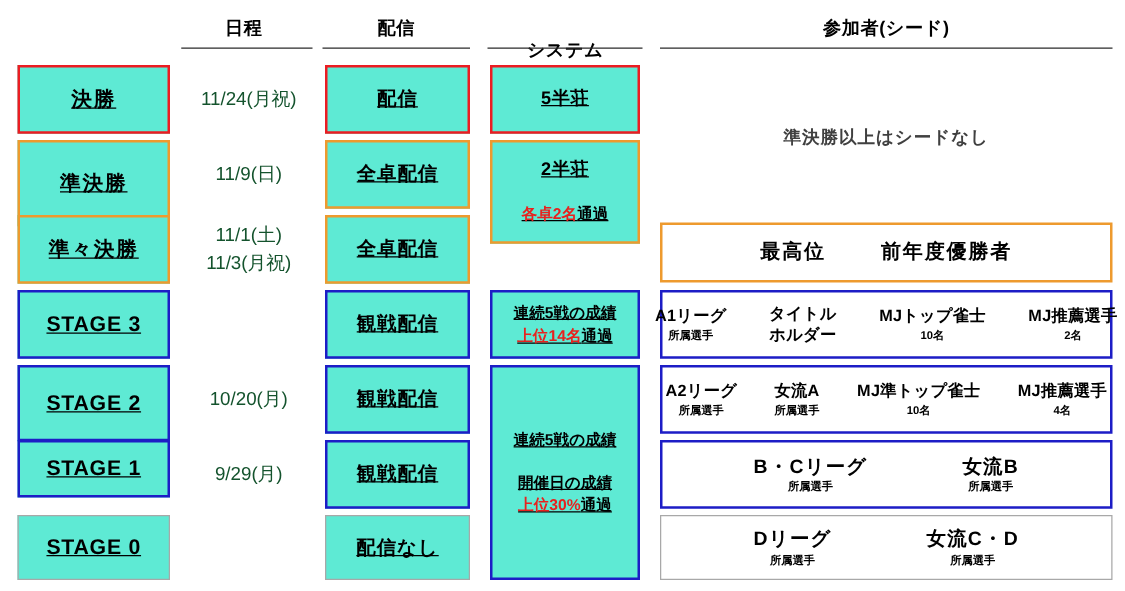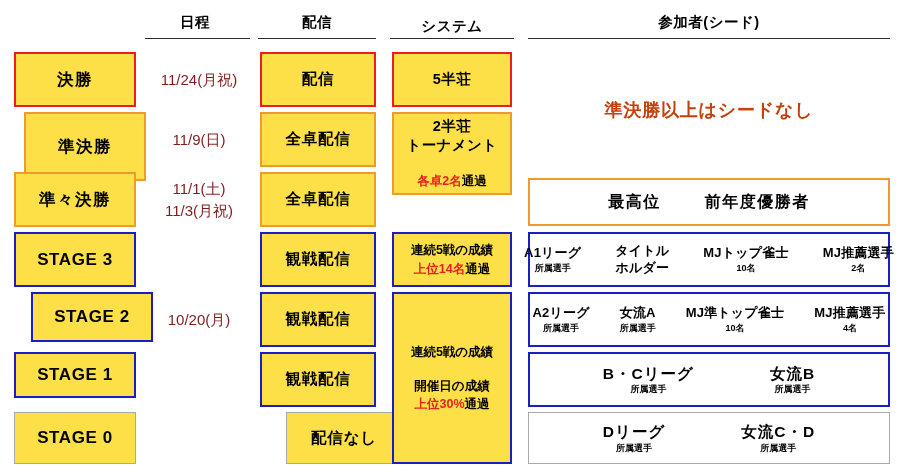--- a/index.html
+++ b/index.html
@@ -23,56 +23,57 @@
   }
   .col-rule {
     position: absolute;
     height: 0;
     border-top: 1.6px solid #2b2b2b;
   }
 
   
   .box {
     position: absolute;
-    background: #fde047;
+    background: #5eead4;
     display: flex;
     flex-direction: column;
     align-items: center;
     justify-content: center;
     text-align: center;
     border-style: solid;
+    text-decoration: underline;
   }
   .b-red    { border-width: 2.4px; border-color: #ec1c22; }
   .b-orange { border-width: 2.4px; border-color: #ee9a2e; }
   .b-blue   { border-width: 2.4px; border-color: #1d1dc6; }
   .b-gray   { border-width: 1.6px; border-color: #a8a8a8; }
 
   
   .stage-label { font-weight: bold; font-size: 17px; color: #000; letter-spacing: .6px; }
   .stage-label.jp { font-size: 16.5px; letter-spacing: 1.5px; }
   .date-cell {
     position: absolute;
     display: flex; flex-direction: column;
     align-items: center; justify-content: center;
     text-align: right;
-    font-size: 15px; font-weight: normal; color: #7f1d1d;
+    font-size: 15px; font-weight: normal; color: #14532d;
     line-height: 1.45;
     white-space: nowrap;
   }
   .dist-label { font-weight: bold; font-size: 15.5px; color: #000; letter-spacing: .8px; }
 
   .sys-main { font-weight: bold; font-size: 14.5px; color: #000; line-height: 1.35; letter-spacing: .4px; }
   .sys-small { font-weight: bold; font-size: 12.5px; color: #000; line-height: 1.45; }
   .red-em { color: #e8211e; font-weight: bold; }
   .sys-gap { height: 16px; }
 
   .free-note {
     position: absolute;
     display: flex; align-items: center; justify-content: center;
-    font-weight: bold; font-size: 18px; color: #c2410c; letter-spacing: .8px;
+    font-weight: bold; font-size: 14px; color: #404040; letter-spacing: .8px;
     white-space: nowrap;
   }
 
   
   .part-row {
     position: absolute;
     display: flex;
     align-items: center;
     justify-content: center;
     background: #fff;
@@ -92,39 +93,39 @@
 <body>
 
 <div id="sheet">
 
   <div class="col-head" style="left:140px; top:13px; width:110px;">日程</div>
   <div class="col-rule" style="left:145px; top:38px; width:105px;"></div>
 
   <div class="col-head" style="left:258px; top:13px; width:118px;">配信</div>
   <div class="col-rule" style="left:258px; top:38px; width:118px;"></div>
 
-  <div class="col-head" style="left:390px; top:17px; width:124px;">システム</div>
+  <div class="col-head" style="left:390px; top:31px; width:124px;">システム</div>
   <div class="col-rule" style="left:390px; top:38px; width:124px;"></div>
 
   <div class="col-head" style="left:528px; top:13px; width:362px;">参加者(シード)</div>
   <div class="col-rule" style="left:528px; top:38px; width:362px;"></div>
 
   <div class="box b-red" style="left:14px; top:52px; width:122px; height:55px;">
     <span class="stage-label jp">決勝</span>
   </div>
-  <div class="box b-orange" style="left:24px; top:112px; width:122px; height:69px;">
+  <div class="box b-orange" style="left:14px; top:112px; width:122px; height:69px;">
     <span class="stage-label jp">準決勝</span>
   </div>
   <div class="box b-orange" style="left:14px; top:172px; width:122px; height:55px;">
     <span class="stage-label jp">準々決勝</span>
   </div>
   <div class="box b-blue" style="left:14px; top:232px; width:122px; height:55px;">
     <span class="stage-label">STAGE 3</span>
   </div>
-  <div class="box b-blue" style="left:31px; top:292px; width:122px; height:50px;justify-content:center;">
+  <div class="box b-blue" style="left:14px; top:292px; width:122px; height:61px;justify-content:center;">
     <span class="stage-label">STAGE 2</span>
   </div>
   <div class="box b-blue" style="left:14px; top:352px; width:122px; height:46px;">
     <span class="stage-label">STAGE 1</span>
   </div>
   <div class="box b-gray" style="left:14px; top:412px; width:122px; height:52px;">
     <span class="stage-label">STAGE 0</span>
   </div>
 
   <div class="date-cell" style="left:140px; top:52px; width:118px; height:55px;">
@@ -133,50 +134,52 @@
   <div class="date-cell" style="left:140px; top:112px; width:118px; height:55px;">
     <span>11/9(日)</span>
   </div>
   <div class="date-cell" style="left:140px; top:172px; width:118px; height:55px;">
     <span>11/1(土)</span>
     <span>11/3(月祝)</span>
   </div>
   <div class="date-cell" style="left:140px; top:292px; width:118px; height:55px;">
     <span>10/20(月)</span>
   </div>
+  <div class="date-cell" style="left:140px; top:352px; width:118px; height:55px;">
+    <span>9/29(月)</span>
+  </div>
 
   <div class="box b-red" style="left:260px; top:52px; width:116px; height:55px;">
     <span class="dist-label">配信</span>
   </div>
   <div class="box b-orange" style="left:260px; top:112px; width:116px; height:55px;">
     <span class="dist-label">全卓配信</span>
   </div>
   <div class="box b-orange" style="left:260px; top:172px; width:116px; height:55px;">
     <span class="dist-label">全卓配信</span>
   </div>
   <div class="box b-blue" style="left:260px; top:232px; width:116px; height:55px;">
     <span class="dist-label">観戦配信</span>
   </div>
   <div class="box b-blue" style="left:260px; top:292px; width:116px; height:55px;">
     <span class="dist-label">観戦配信</span>
   </div>
   <div class="box b-blue" style="left:260px; top:352px; width:116px; height:55px;">
     <span class="dist-label">観戦配信</span>
   </div>
-  <div class="box b-gray" style="left:260px; top:412px; width:116px; height:52px;margin-left:26px;">
+  <div class="box b-gray" style="left:260px; top:412px; width:116px; height:52px;">
     <span class="dist-label">配信なし</span>
   </div>
 
   <div class="box b-red" style="left:392px; top:52px; width:120px; height:55px;">
     <span class="sys-main">5半荘</span>
   </div>
 
   <div class="box b-orange" style="left:392px; top:112px; width:120px; height:83px;">
     <span class="sys-main">2半荘</span>
-    <span class="sys-main">トーナメント</span>
     <div class="sys-gap"></div>
     <div class="sys-small">
       <span class="red-em">各卓2名</span><span>通過</span>
     </div>
   </div>
 
   <div class="box b-blue" style="left:392px; top:232px; width:120px; height:55px;">
     <span class="sys-small">連続5戦の成績</span>
     <div class="sys-small">
       <span class="red-em">上位14名</span><span>通過</span>

